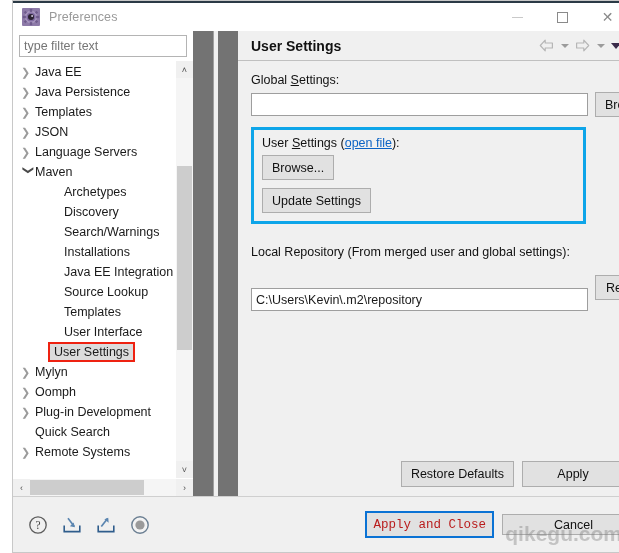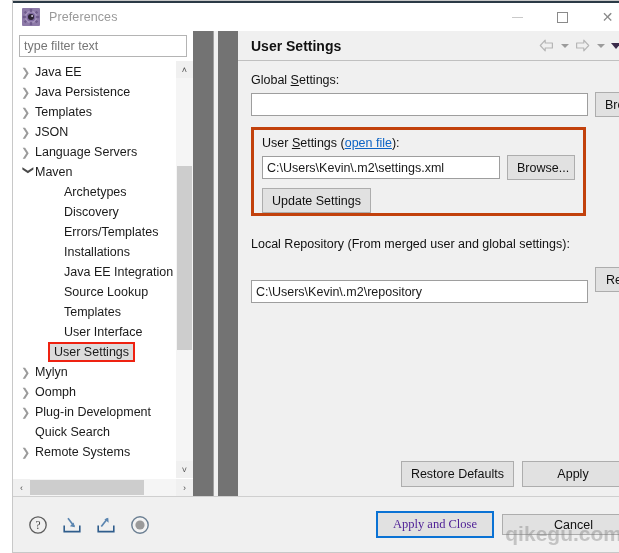--- a/index.html
+++ b/index.html
@@ -337,23 +337,23 @@
     font-size: 12.5px;
     color: #111111;
     padding: 0 9px;
     cursor: default;
     white-space: nowrap;
   }
 
   
   #user-settings-group {
     position: relative;
-    border: 3px solid #c2410c;
-    box-sizing: border-box;
-    padding: 6px 8px 0 8px;
+    border: 3px solid #0ea5e9;
+    box-sizing: border-box;
+    padding: 6px 8px 8px 8px;
     margin: 10px 0 0 0;
     width: 335px;
   }
 
   #global-block { width: 421px; }
   #local-block { width: 421px; margin-top: 21px; }
 
   
   #page-footer {
     flex: 0 0 auto;
@@ -391,23 +391,23 @@
     display: flex;
     align-items: center;
     gap: 8px;
   }
   #apply-close-btn {
     height: 27px;
     min-width: 118px;
     background: #e1e1e1;
     border: 2px solid #0a72d4;
     box-sizing: border-box;
-    font-family: Liberation Serif, serif;
-    font-size: 12.5px;
-    color: #4c1d95;
+    font-family: Liberation Mono, monospace;
+    font-size: 12.5px;
+    color: #b91c1c;
     cursor: default;
   }
   #cancel-btn {
     height: 21px;
     min-width: 118px;
     padding-left: 34px;
   }
 
   
   #watermark {
@@ -500,21 +500,21 @@
             <div class="tree-row child">
               <span class="twisty"></span>
               <span class="label">Archetypes</span>
             </div>
             <div class="tree-row child">
               <span class="twisty"></span>
               <span class="label">Discovery</span>
             </div>
             <div class="tree-row child">
               <span class="twisty"></span>
-              <span class="label">Errors/Templates</span>
+              <span class="label">Search/Warnings</span>
             </div>
             <div class="tree-row child">
               <span class="twisty"></span>
               <span class="label">Installations</span>
             </div>
             <div class="tree-row child">
               <span class="twisty"></span>
               <span class="label">Java EE Integration</span>
             </div>
             <div class="tree-row child">
@@ -607,21 +607,20 @@
           <div class="field-label"><span>Global </span><span class="mn">S</span><span>ettings:</span></div>
           <div class="row">
             <input class="txt" style="width: 337px;" type="text" value="">
             <button class="btn">Browse...</button>
           </div>
         </div>
 
         <div id="user-settings-group">
           <div class="field-label"><span>User </span><span class="mn">S</span><span>ettings (</span><span class="open-link">open file</span><span>):</span></div>
           <div class="row">
-            <input class="txt" style="width: 337px;" type="text" value="C:\Users\Kevin\.m2\settings.xml">
             <button class="btn">Browse...</button>
           </div>
           <div style="margin-top:8px">
             <button class="btn" style="min-width:99px">Update Settings</button>
           </div>
         </div>
 
         <div id="local-block">
           <div class="field-label">Local Repository (From merged user and global settings):</div>
           <div class="row">

